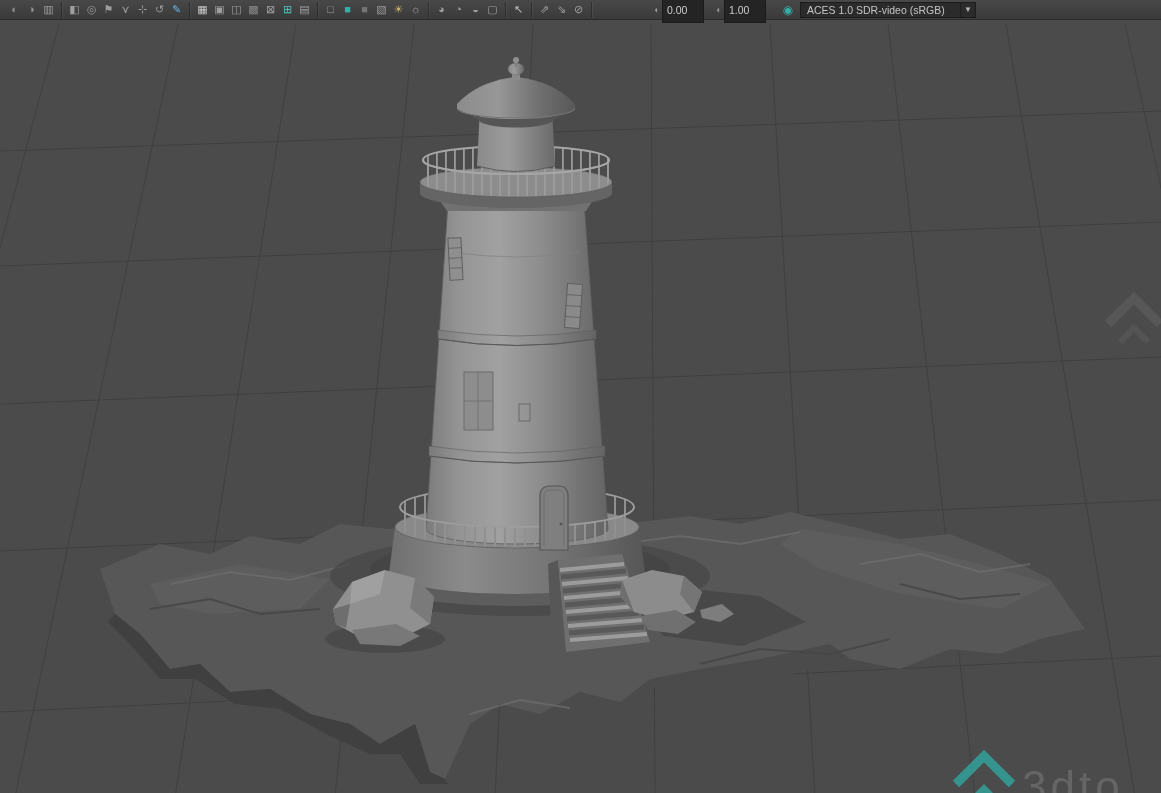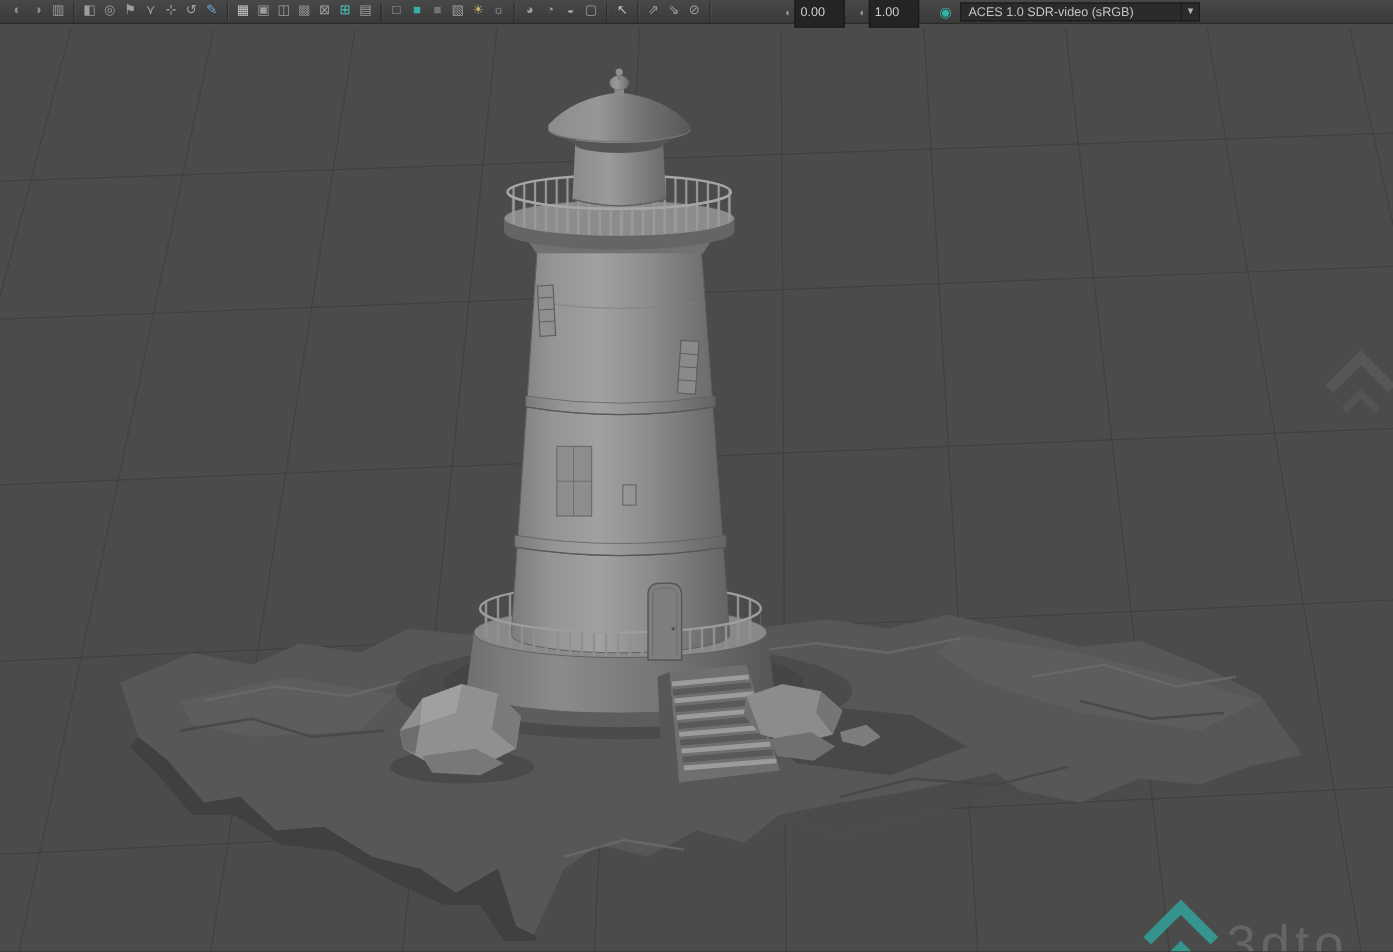--- a/index.html
+++ b/index.html
@@ -17,21 +17,21 @@
            font-size:11px;color:#9e9e9e;cursor:default;user-select:none;}
   .tb-fields{display:flex;align-items:center;margin-left:58px;}
   .tb-field{display:flex;align-items:center;margin-right:8px;}
   .tb-field-icon{font-size:9px;color:#9a9a9a;width:12px;text-align:center;}
   .tb-input{width:42px;height:15px;background:#242424;border:1px solid #1a1a1a;
             color:#cccccc;font-size:10.5px;font-family:"Liberation Sans",sans-serif;
             padding:12px 4px;}
   .cm-wrap{display:flex;align-items:center;margin-left:6px;}
   .cm-icon{width:16px;height:16px;line-height:16px;text-align:center;
            font-size:12px;color:#35b0a8;}
-  .cm-dropdown{width:200px;height:16px;margin-left:4px;background:#2b2b2b;
+  .cm-dropdown{width:176px;height:16px;margin-left:4px;background:#2b2b2b;
                border:1px solid #1c1c1c;display:flex;align-items:center;}
   .cm-label{flex:1;font-size:10.5px;color:#c4c4c4;padding:0 6px;
             white-space:nowrap;overflow:hidden;}
   .cm-arrow{width:15px;height:100%;border-left:1px solid #1d1d1d;
             font-size:8px;color:#b5b5b5;display:flex;align-items:center;justify-content:center;}
   
   #viewport{position:absolute;top:24px;left:0;width:1161px;height:773px;background:#4b4b4b;}
   #viewport svg{display:block;}
 </style>
 </head>

